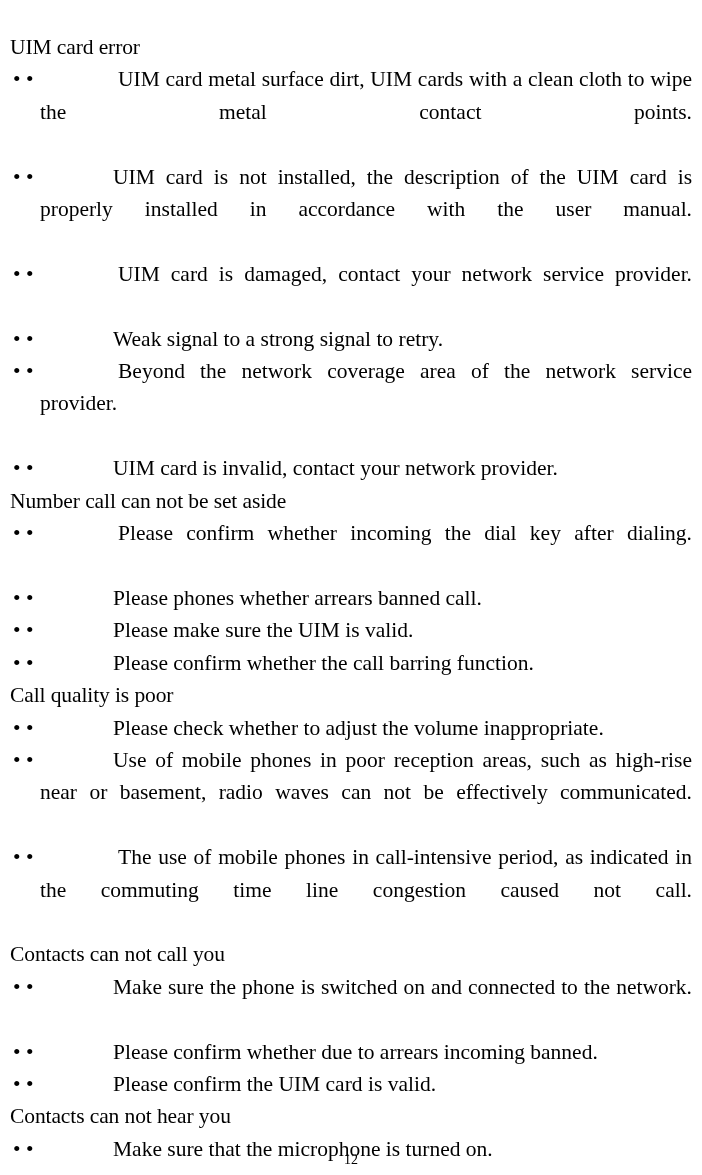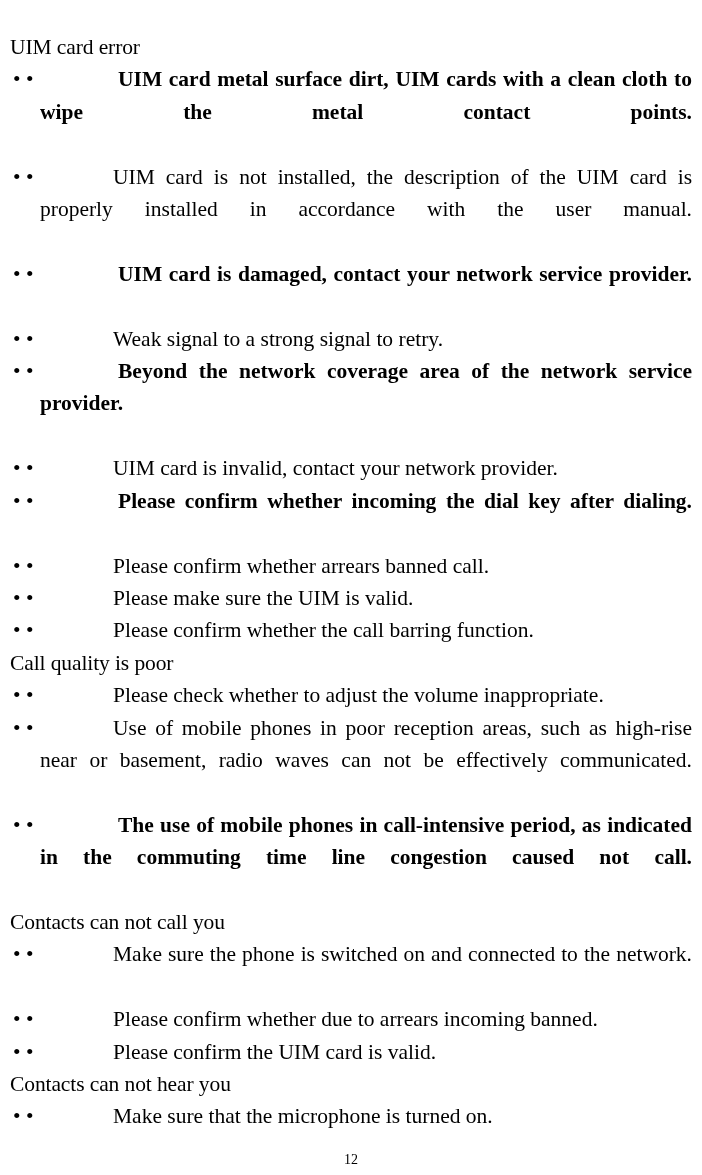--- a/index.html
+++ b/index.html
@@ -60,21 +60,20 @@
   }
   .bullet-item .marks .b2 {
     display: inline-block;
   }
   .bullet-item .body {
     display: block;
     text-indent: 73px;
   }
   .bullet-item.wide .body {
     text-indent: 78px;
-    font-weight: bold;
   }
   
   .bullet-item.justify-all .body::after {
     content: "";
     display: inline-block;
     width: 100%;
     height: 0;
   }
   .page-number {
     position: absolute;
@@ -125,31 +124,32 @@
       </span>
       <span class="body">Beyond the network coverage area of the network service provider.</span>
     </div>
     <div class="bullet-item nojust">
       <span class="marks">
         <span class="b1">•</span><span class="b2">•</span>
       </span>
       <span class="body">UIM card is invalid, contact your network provider.</span>
     </div>
 
+    <div class="heading">Number call can not be set aside</div>
     <div class="bullet-item wide justify-all">
       <span class="marks">
         <span class="b1">•</span><span class="b2">•</span>
       </span>
       <span class="body">Please confirm whether incoming the dial key after dialing.</span>
     </div>
     <div class="bullet-item nojust">
       <span class="marks">
         <span class="b1">•</span><span class="b2">•</span>
       </span>
-      <span class="body">Please confirm whether arrears banned call.</span>
+      <span class="body">Please phones whether arrears banned call.</span>
     </div>
     <div class="bullet-item nojust">
       <span class="marks">
         <span class="b1">•</span><span class="b2">•</span>
       </span>
       <span class="body">Please make sure the UIM is valid.</span>
     </div>
     <div class="bullet-item nojust">
       <span class="marks">
         <span class="b1">•</span><span class="b2">•</span>

